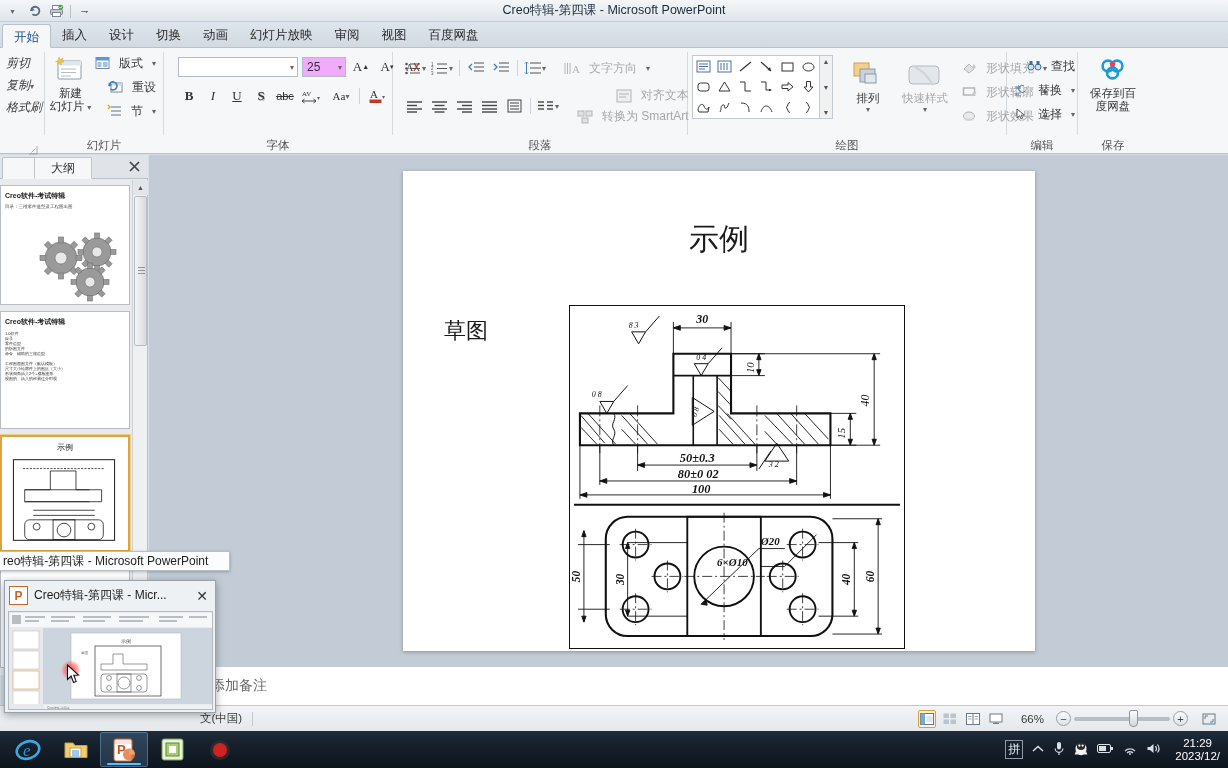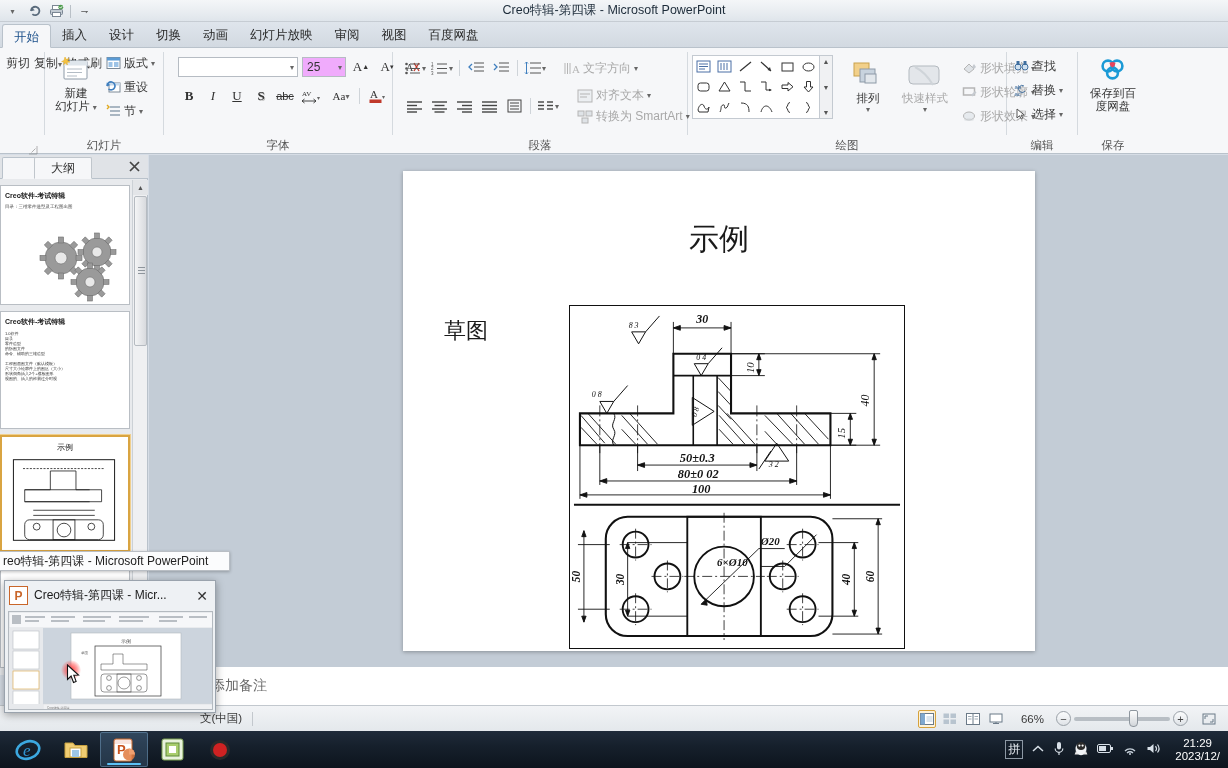--- a/index.html
+++ b/index.html
@@ -47,27 +47,27 @@
   }
   .group { position:relative; height:105px; padding:2px 4px 0 4px; display:flex; flex-direction:column; }
   .group-body { flex:1; display:flex; align-items:flex-start; }
   .group-label {
     height:16px; line-height:16px; text-align:center; font-size:11.5px; color:#555;
     position:relative;
   }
   .group-sep { width:1px; background:#d5dadf; margin:4px 0 18px 0; }
   .dlg { position:absolute; right:2px; bottom:1px; width:9px; height:9px; opacity:.55;}
   
-  .clip-col { display:flex; flex-direction:row; justify-content:flex-start; padding-top:2px;}
+  .clip-col { display:flex; flex-direction:column; justify-content:flex-start; padding-top:2px;font-style:italic;}
   .clip-item { font-size:12px; color:#3a3a3a; height:22px; line-height:22px; padding:0 2px; white-space:nowrap;}
   
   .bigbtn { width:54px; display:flex; flex-direction:column; align-items:center; padding-top:3px; cursor:default;}
   .bigbtn .ico { height:34px; display:flex; align-items:center; justify-content:center;}
   .bigbtn .lbl { font-size:11.5px; color:#333; text-align:center; line-height:13px;}
-  .smallrow { display:flex; align-items:center; gap:3px; height:24px; font-size:12px; color:#3a3a3a; white-space:nowrap; padding:0 3px; cursor:default;}
+  .smallrow { display:flex; align-items:center; gap:9px; height:24px; font-size:12px; color:#3a3a3a; white-space:nowrap; padding:0 3px; cursor:default;justify-content:flex-end;}
   .col3 { display:flex; flex-direction:column; justify-content:flex-start; padding-top:1px;}
   .caret { font-size:8px; color:#666; }
   .dis { color:#a8a8a8 !important; }
   
   .fontbox {
     width:120px; height:20px; border:1px solid #b6bcc3; background:#fff;
     display:flex; align-items:center; justify-content:flex-end; padding-right:3px;
   }
   .sizebox {
     width:44px; height:20px; border:1px solid #b6bcc3; background:#f0abfc;

